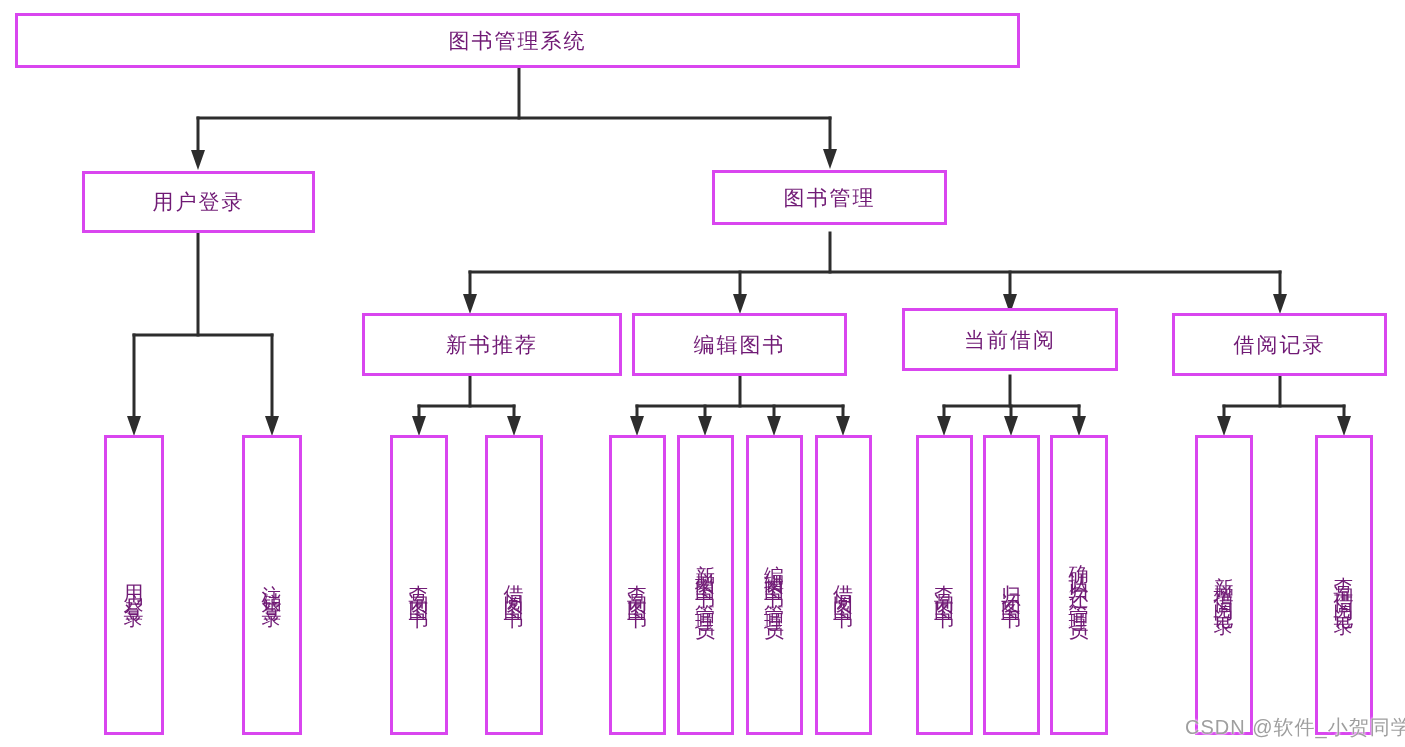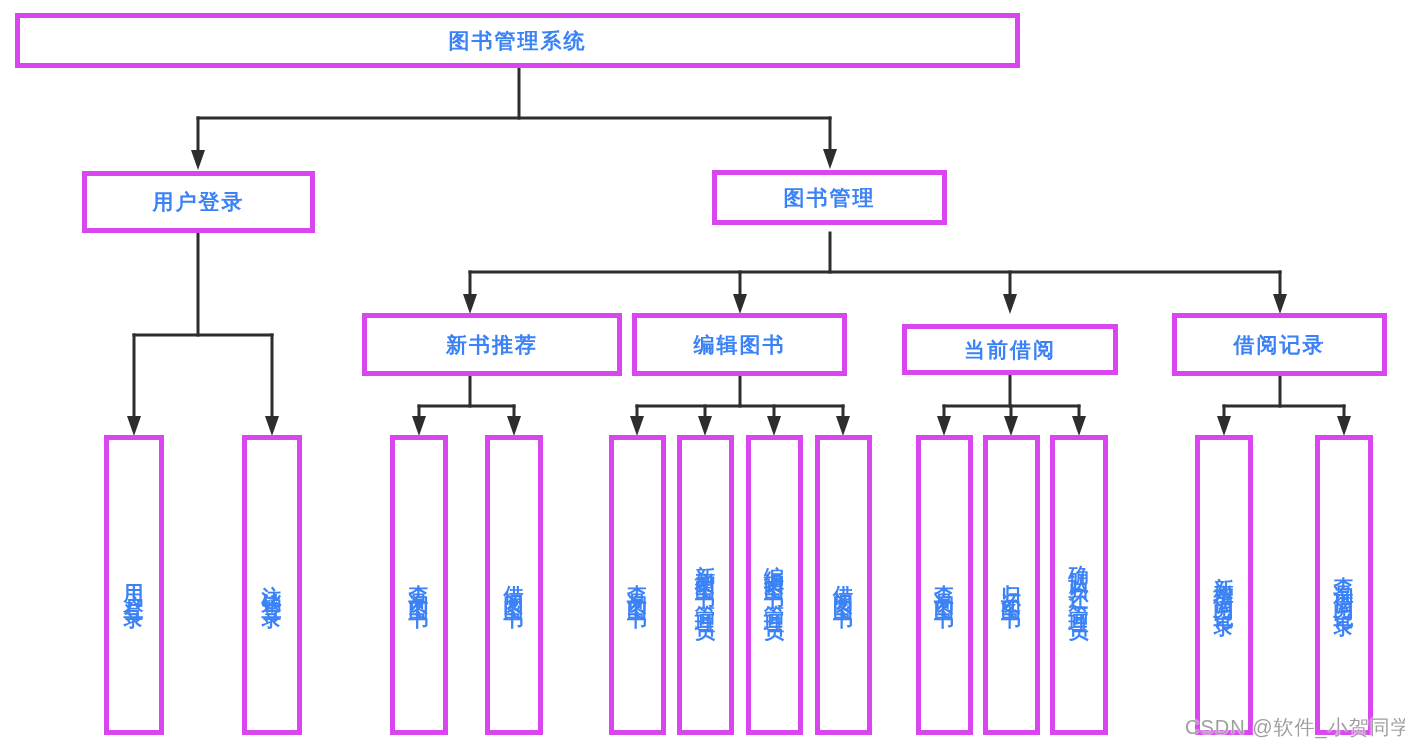--- a/index.html
+++ b/index.html
@@ -17,28 +17,27 @@
   }
   #connectors {
     position: absolute;
     left: 0; top: 0;
     width: 1405px; height: 747px;
     z-index: 1;
   }
   .node {
     position: absolute;
     box-sizing: border-box;
-    border: 5px solid #d946ef;
+    border: 3px solid #d946ef;
     background: #ffffff;
-    color: #3b82f6;
+    color: #701a75;
     display: flex;
     align-items: center;
     justify-content: center;
     z-index: 2;
-    font-weight: bold;
   }
   .h-node {
     font-size: 21px;
     letter-spacing: 2px;
     white-space: nowrap;
   }
   .v-node {
     writing-mode: vertical-rl;
     font-size: 20px;
     letter-spacing: 8px;
@@ -124,21 +123,21 @@
     <polygon points="1337,416 1351,416 1344,436"></polygon>
   </svg>
 
   <div class="node h-node" style="left:15px; top:13px; width:1005px; height:55px;">图书管理系统</div>
 
   <div class="node h-node" style="left:82px; top:171px; width:233px; height:62px;">用户登录</div>
   <div class="node h-node" style="left:712px; top:170px; width:235px; height:55px;">图书管理</div>
 
   <div class="node h-node" style="left:362px; top:313px; width:260px; height:63px;">新书推荐</div>
   <div class="node h-node" style="left:632px; top:313px; width:215px; height:63px;">编辑图书</div>
-  <div class="node h-node" style="left:902px; top:324px; width:216px; height:51px;">当前借阅</div>
+  <div class="node h-node" style="left:902px; top:308px; width:216px; height:63px;">当前借阅</div>
   <div class="node h-node" style="left:1172px; top:313px; width:215px; height:63px;">借阅记录</div>
 
   <div class="node v-node" style="left:104px; top:435px; width:60px; height:300px;">用户登录</div>
   <div class="node v-node" style="left:242px; top:435px; width:60px; height:300px;">注销登录</div>
 
   <div class="node v-node" style="left:390px; top:435px; width:58px; height:300px;">查询图书</div>
   <div class="node v-node" style="left:485px; top:435px; width:58px; height:300px;">借阅图书</div>
 
   <div class="node v-node" style="left:609px; top:435px; width:57px; height:300px;">查询图书</div>
   <div class="node v-node" style="left:677px; top:435px; width:57px; height:300px;">新增图书（管理员）</div>

